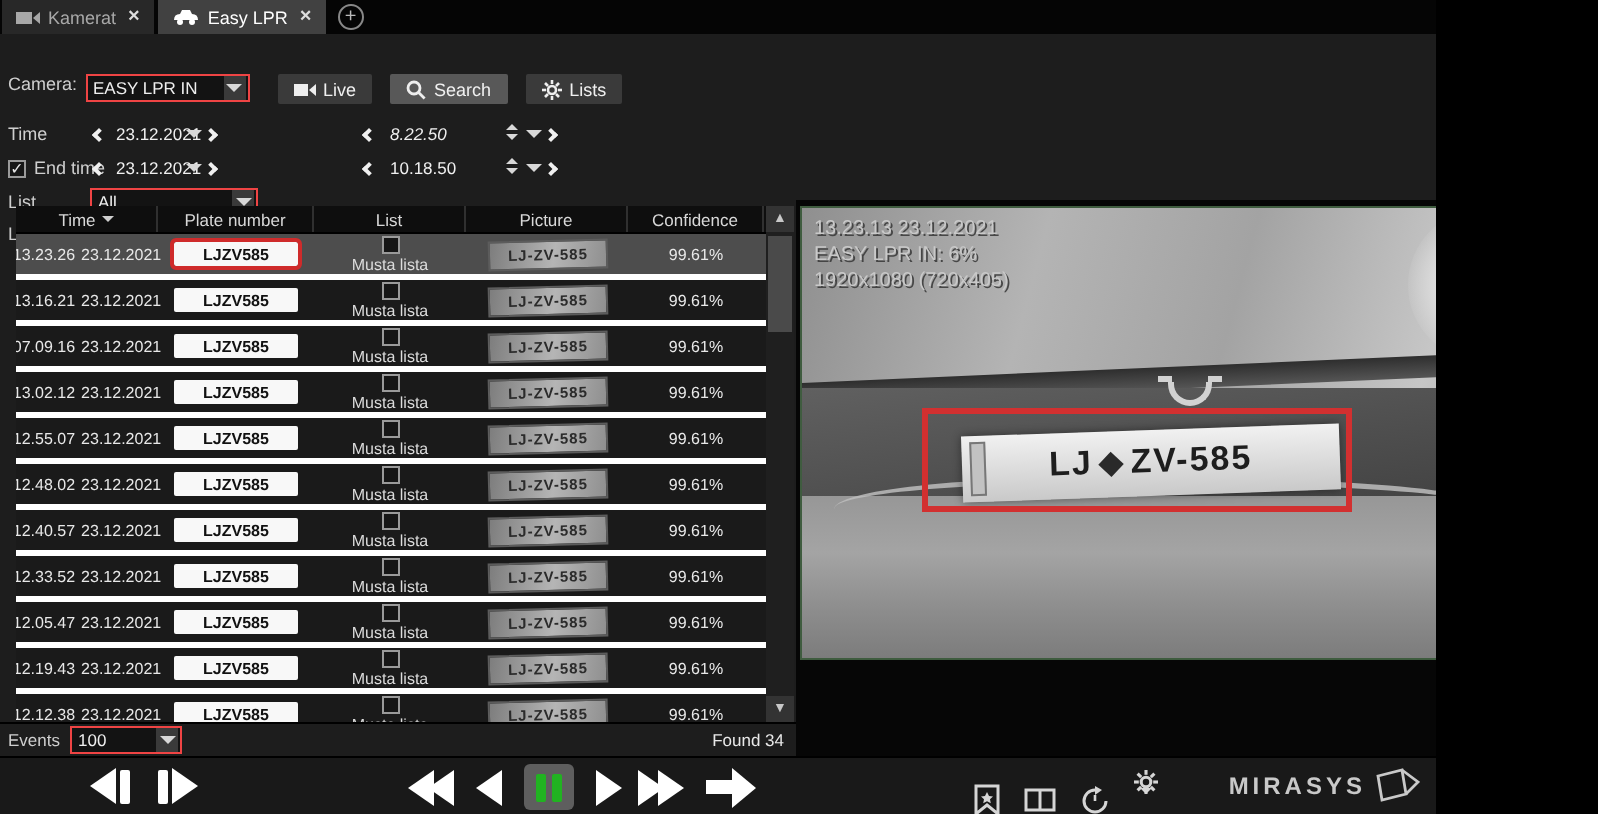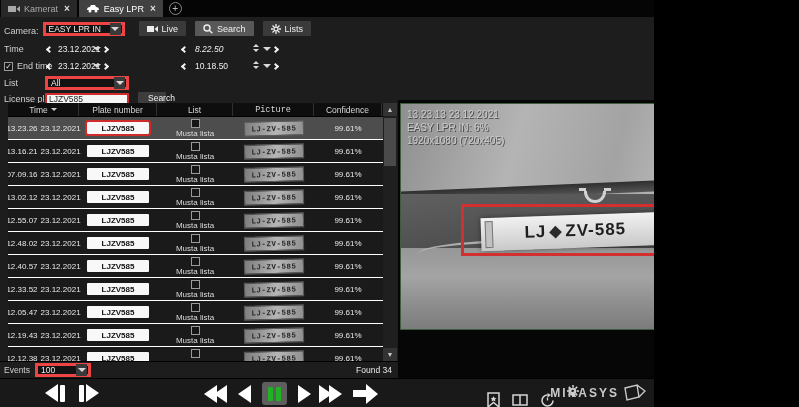--- a/index.html
+++ b/index.html
@@ -1,36 +1,36 @@
 <!DOCTYPE html>
 <html><head>
 <meta charset="utf-8">
 <style>
   * { margin:0; padding:0; box-sizing:border-box; }
   html,body { background:#000; }
   .app {
-    position:relative; width:654px; height:407px; overflow:hidden;
+    position:relative; width:718px; height:407px; overflow:hidden;
     background:#1d1d1d; font-family:"Liberation Sans", sans-serif; color:#e5e5e5;
     -webkit-font-smoothing:antialiased;
   }
   
   .tabbar { position:absolute; top:0; left:0; right:0; height:17px; background:#050505; display:flex; align-items:stretch; }
   .tab { display:flex; align-items:center; gap:4px; padding:0 7px; font-size:9px; cursor:default; }
   .tab.inactive { background:#282828; color:#a8a8a8; margin-left:1px; }
   .tab.active { background:#414141; color:#fff; margin-left:2px; }
   .tab .x { font-size:10px; font-weight:bold; margin-left:2px; color:#ddd; }
   .addtab { width:13px; height:13px; margin:2px 0 0 6px; border:1px solid #888; border-radius:50%;
     color:#bbb; font-size:10px; line-height:11px; text-align:center; }
   .ticon { display:inline-block; }
   
   .left { position:absolute; top:17px; left:0; width:398px; bottom:29px; }
-  .toolbar { display:flex; align-items:flex-end; height:17px; margin-top:2px; }
+  .toolbar { display:flex; align-items:flex-start; height:17px; margin-top:20px; }
   .lbl { font-size:9px; color:#cfcfcf; }
   .toolbar .lbl { margin-left:4px; }
-  .combo { display:flex; align-items:center; background:#131313; border:3px solid #ef4444; height:14px; }
+  .combo { display:flex; align-items:center; background:#131313; border:1px solid #ef4444; height:14px; }
   .combo .val { font-size:8.5px; color:#eee; padding:0 3px; flex:1; white-space:nowrap; }
   .combo .dbtn { width:11px; height:12px; background:#3a3a3a; display:flex; align-items:center; justify-content:center; margin-right:1px; }
   .camera-combo { width:82px; margin-left:4px; }
   .tbtn { display:flex; align-items:center; gap:4px; height:15px; padding:0 8px; background:#3a3a3a;
     font-size:9px; color:#f0f0f0; margin-left:9px; border-radius:1px; }
   .tbtn.active { background:#585858; }
   
   .filters { position:relative; height:66px; margin-top:4px; }
   .f-row { position:absolute; left:0; right:0; height:14px; display:flex; align-items:center; }
   .f-row .lbl { position:absolute; left:4px; }
@@ -49,23 +49,23 @@
   .plate-input { position:absolute; left:45px; width:84px; height:13px; background:#f5f5f5; border:2px solid #cf2b2b;
     font-size:8.5px; color:#222; font-family:"Liberation Sans",sans-serif; padding:0 2px; }
   .search-btn { position:absolute; left:138px; width:28px; height:14px; background:#3d3d3d; color:#f0f0f0;
     font-size:8.5px; text-align:center; line-height:13px; border-radius:1px; padding:0 10px; }
   
   .table { position:absolute; top:86px; left:8px; width:375px; bottom:17px; background:#141414; overflow:hidden; }
   .t-head { display:flex; height:14px; background:#0e0e0e; border-bottom:1px solid #000; }
   .t-head .hc { font-size:8.5px; color:#d8d8d8; display:flex; align-items:center; justify-content:center; gap:3px;
     border-right:1px solid #303030; }
   .hsort { width:0; height:0; border:3px solid transparent; border-top-color:#cfcfcf; margin-top:3px; }
-  .c-time{ width:71px; } .c-plate{ width:78px; } .c-list{ width:76px; } .c-pic{ width:81px;font-family:Liberation Mono, monospace; } .c-conf{ width:68px; }
+  .c-time{ width:71px; } .c-plate{ width:78px; } .c-list{ width:76px; } .c-pic{ width:81px; } .c-conf{ width:68px; }
   .t-body { position:absolute; top:14px; left:0; right:0; bottom:0; overflow:hidden; }
-  .t-row { display:flex; height:23px; background:#1a1a1a; border-bottom:1px solid #ffffff; align-items:center; }
+  .t-row { display:flex; height:23px; background:#1a1a1a; border-bottom:3px solid #ffffff; align-items:center; }
   .t-row.selected { background:#4d4d4d; }
   .t-row > div { display:flex; align-items:center; justify-content:center; }
   .cell-time { font-size:8px; color:#e8e8e8; gap:3px; }
   .platebox { width:62px; height:12px; background:#f8f8f8; color:#111; font-size:8px; font-weight:bold;
     display:flex; align-items:center; justify-content:center; border-radius:1px; }
   .t-row.selected .platebox { outline:2px solid #cf2b2b; }
   .cell-list { flex-direction:column; gap:1px; }
   .cell-list .txt { font-size:8px; color:#dcdcdc; }
   .thumb { width:60px; height:15px; background:linear-gradient(100deg,#7d7d7d,#b5b5b5 55%,#8f8f8f); border:1px solid #5c5c5c;
     color:#2b2b2b; font-size:7.5px; font-weight:bold; display:flex; align-items:center; justify-content:center;

